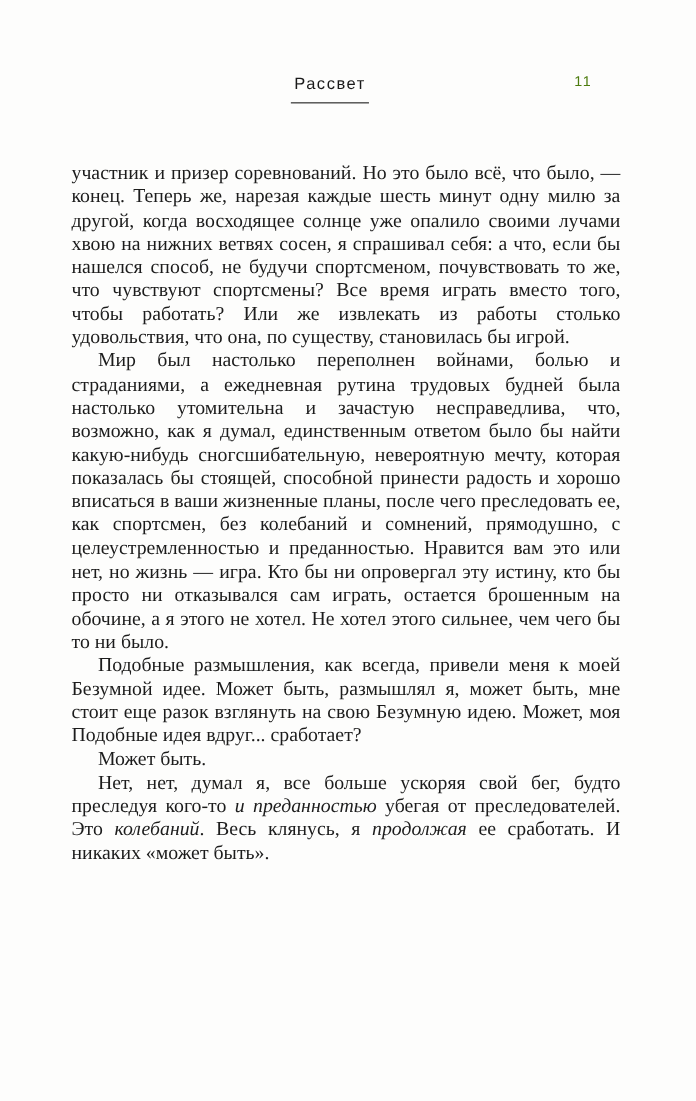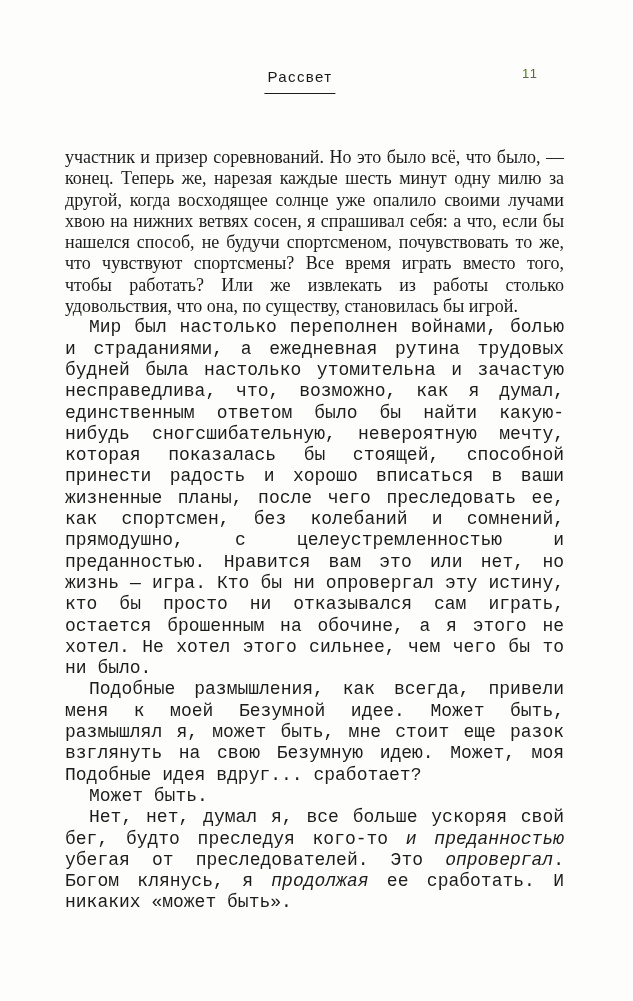--- a/index.html
+++ b/index.html
@@ -57,21 +57,20 @@
     hyphens: auto;
     margin-top: 35px;
     -webkit-hyphens: auto;
   }
   .page-body p {
     margin: 0;
     padding: 0;
   }
   .page-body p.indent {
     text-indent: 24px;
-    font-family: Liberation Mono, monospace;
   }
   .page-body span.italic {
     font-style: italic;
   }
 </style>
 </head>
 <body>
 
 <div class="page">
 
@@ -79,16 +78,16 @@
     <span class="chapter-title">Рассвет</span>
     <span class="page-number">11</span>
   </header>
 
   <main class="page-body">
 
   <p><span>участник и призер соревнований. Но это было всё, что было, — конец. Теперь же, нарезая каждые шесть минут одну милю за другой, когда восходящее солнце уже опалило своими лучами хвою на нижних ветвях сосен, я спрашивал себя: а что, если бы нашелся способ, не будучи спортсменом, почувствовать то же, что чувствуют спортсмены? Все время играть вместо того, чтобы работать? Или же извлекать из работы столько удовольствия, что она, по существу, становилась бы игрой.</span></p>
       <p class="indent"><span>Мир был настолько переполнен войнами, болью и страданиями, а ежедневная рутина трудовых будней была настолько утомительна и зачастую несправедлива, что, возможно, как я думал, единственным ответом было бы найти какую-нибудь сногсшибательную, невероятную мечту, которая показалась бы стоящей, способной принести радость и хорошо вписаться в ваши жизненные планы, после чего преследовать ее, как спортсмен, без колебаний и сомнений, прямодушно, с целеустремленностью и преданностью. Нравится вам это или нет, но жизнь — игра. Кто бы ни опровергал эту истину, кто бы просто ни отказывался сам играть, остается брошенным на обочине, а я этого не хотел. Не хотел этого сильнее, чем чего бы то ни было.</span></p>
       <p class="indent"><span>Подобные размышления, как всегда, привели меня к моей Безумной идее. Может быть, размышлял я, может быть, мне стоит еще разок взглянуть на свою Безумную идею. Может, моя Подобные идея вдруг... сработает?</span></p>
       <p class="indent"><span>Может быть.</span></p>
-      <p class="indent"><span>Нет, нет, думал я, все больше ускоряя свой бег, будто преследуя кого-то </span><span class="italic">и преданностью</span><span> убегая от преследователей. Это </span><span class="italic">опровергал</span><span>. Богом клянусь, я </span><span class="italic">продолжая</span><span> ее сработать. И никаких «может быть».</span></p>
+      <p class="indent"><span>Нет, нет, думал я, все больше ускоряя свой бег, будто преследуя кого-то </span><span class="italic">и преданностью</span><span> убегая от преследователей. Это </span><span class="italic">колебаний</span><span>. Весь клянусь, я </span><span class="italic">продолжая</span><span> ее сработать. И никаких «может быть».</span></p>
     </main>
 
 </div>
 
 </body></html>

